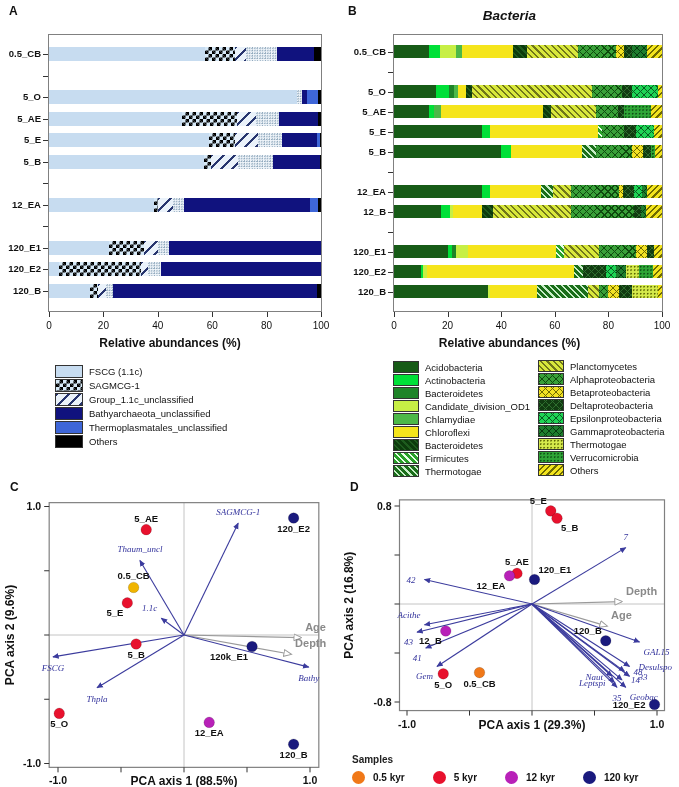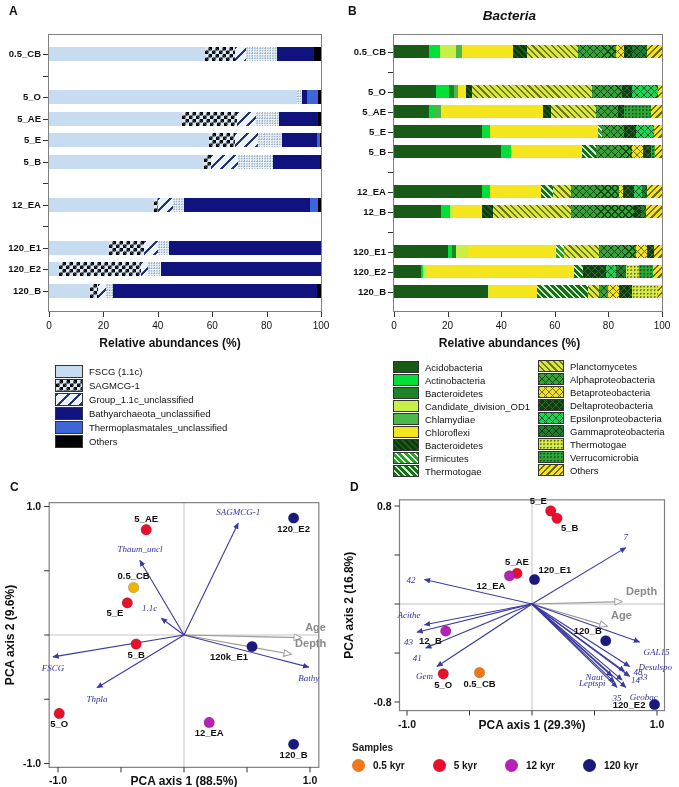--- a/index.html
+++ b/index.html
@@ -11,21 +11,21 @@
   .bar-row{position:absolute;left:0;height:13px;}
   .bar-seg{display:inline-block;height:100%;vertical-align:top;box-sizing:border-box;}
   .row-label{position:absolute;width:46px;text-align:right;font-weight:bold;font-size:9.5px;color:#111;line-height:13px;}
   .ytickdash{position:absolute;width:5px;height:1px;background:#333;}
   .xtickdash{position:absolute;width:1px;height:5px;background:#333;}
   .xticklab{position:absolute;font-size:10px;color:#111;transform:translateX(-50%);}
   .xaxis-label{position:absolute;width:100%;text-align:center;font-weight:bold;font-size:12px;color:#111;}
   .legend{position:absolute;font-size:9.5px;color:#111;}
   .legend-item{display:flex;align-items:center;margin:1px 0;break-inside:avoid;}
   .legend-swatch{width:24px;height:10px;border:1px solid #333;margin-right:6px;flex:0 0 auto;}
-  .samples-legend{position:absolute;}
+  .samples-legend{position:absolute;margin-top:12px;}
   .samples-title{font-weight:bold;font-size:10px;color:#222;margin-bottom:6px;}
   .samples-items{display:flex;align-items:center;}
   .sample-item{display:flex;align-items:center;margin-right:28px;}
   .sample-dot{width:13px;height:13px;border-radius:50%;margin-right:8px;}
   .sample-label{font-weight:bold;font-size:10px;color:#111;}
   svg text{font-family:"Liberation Sans",sans-serif;}
   .vec-label{font-family:"Liberation Serif",serif;font-style:italic;}
 </style>
 </head>
 <body>

